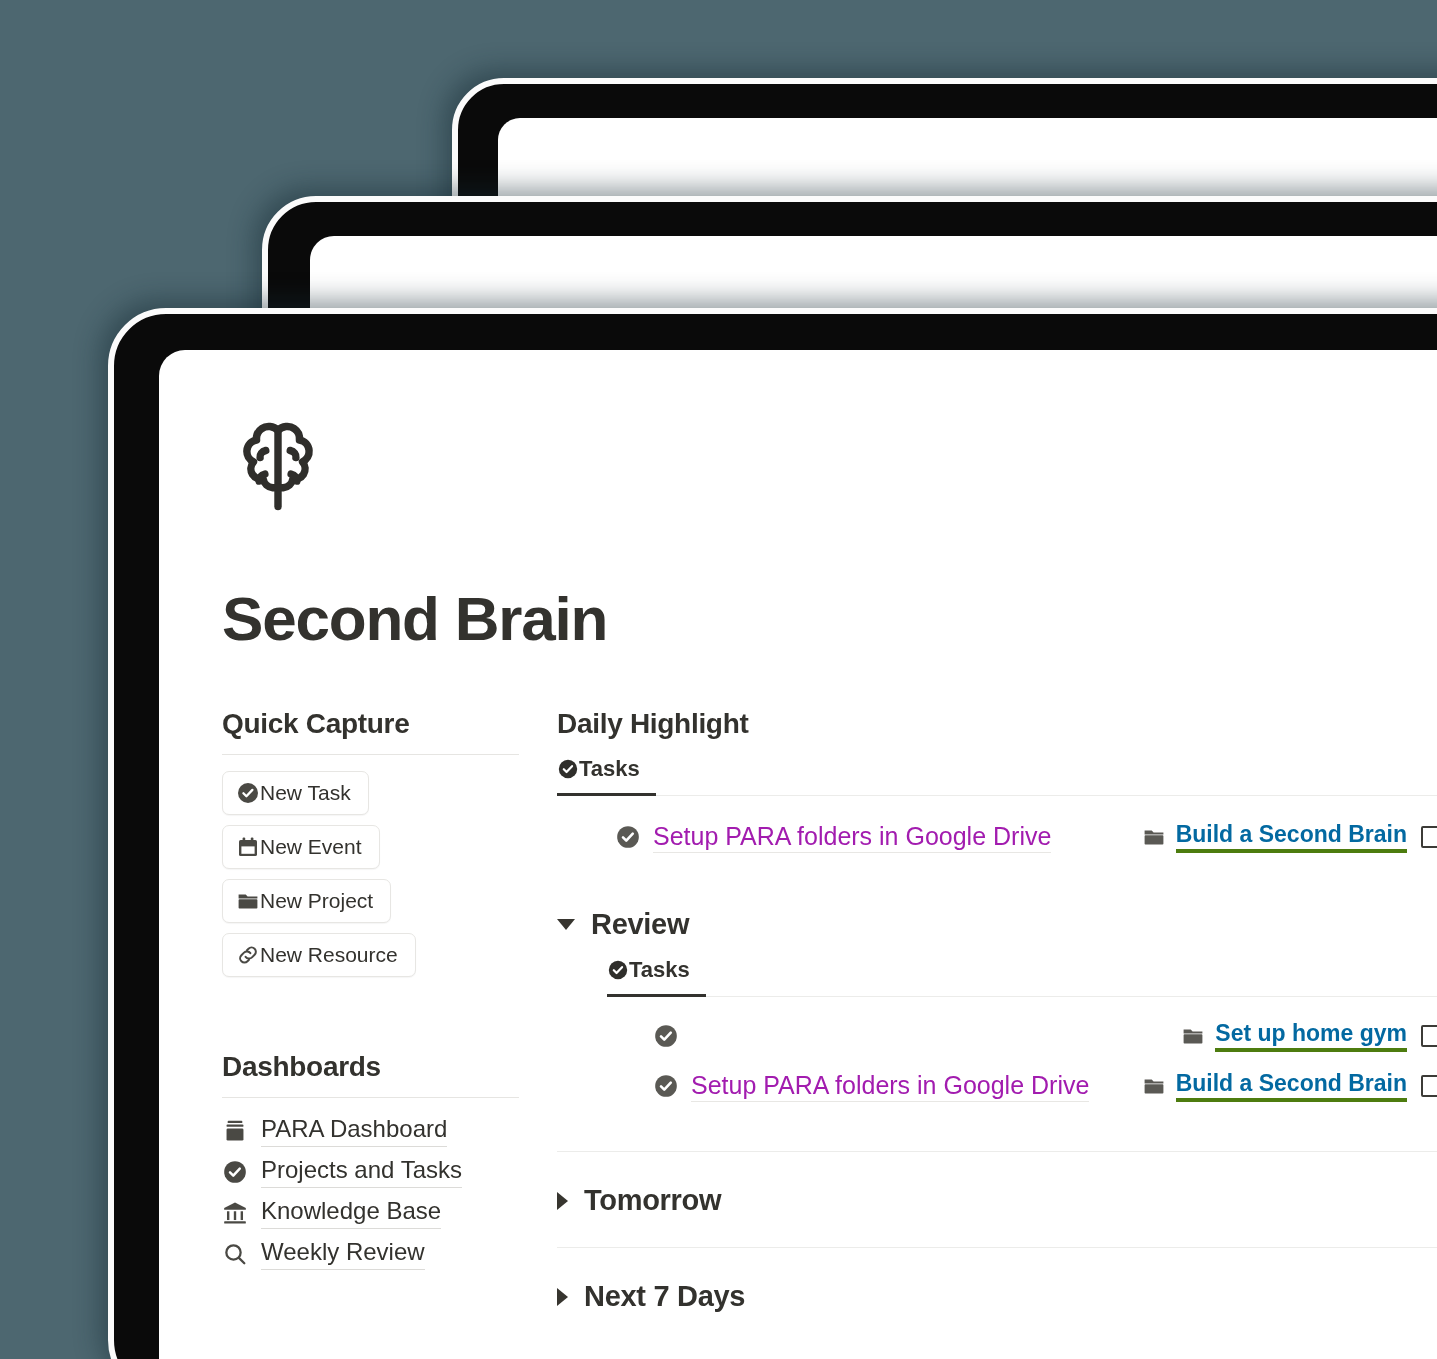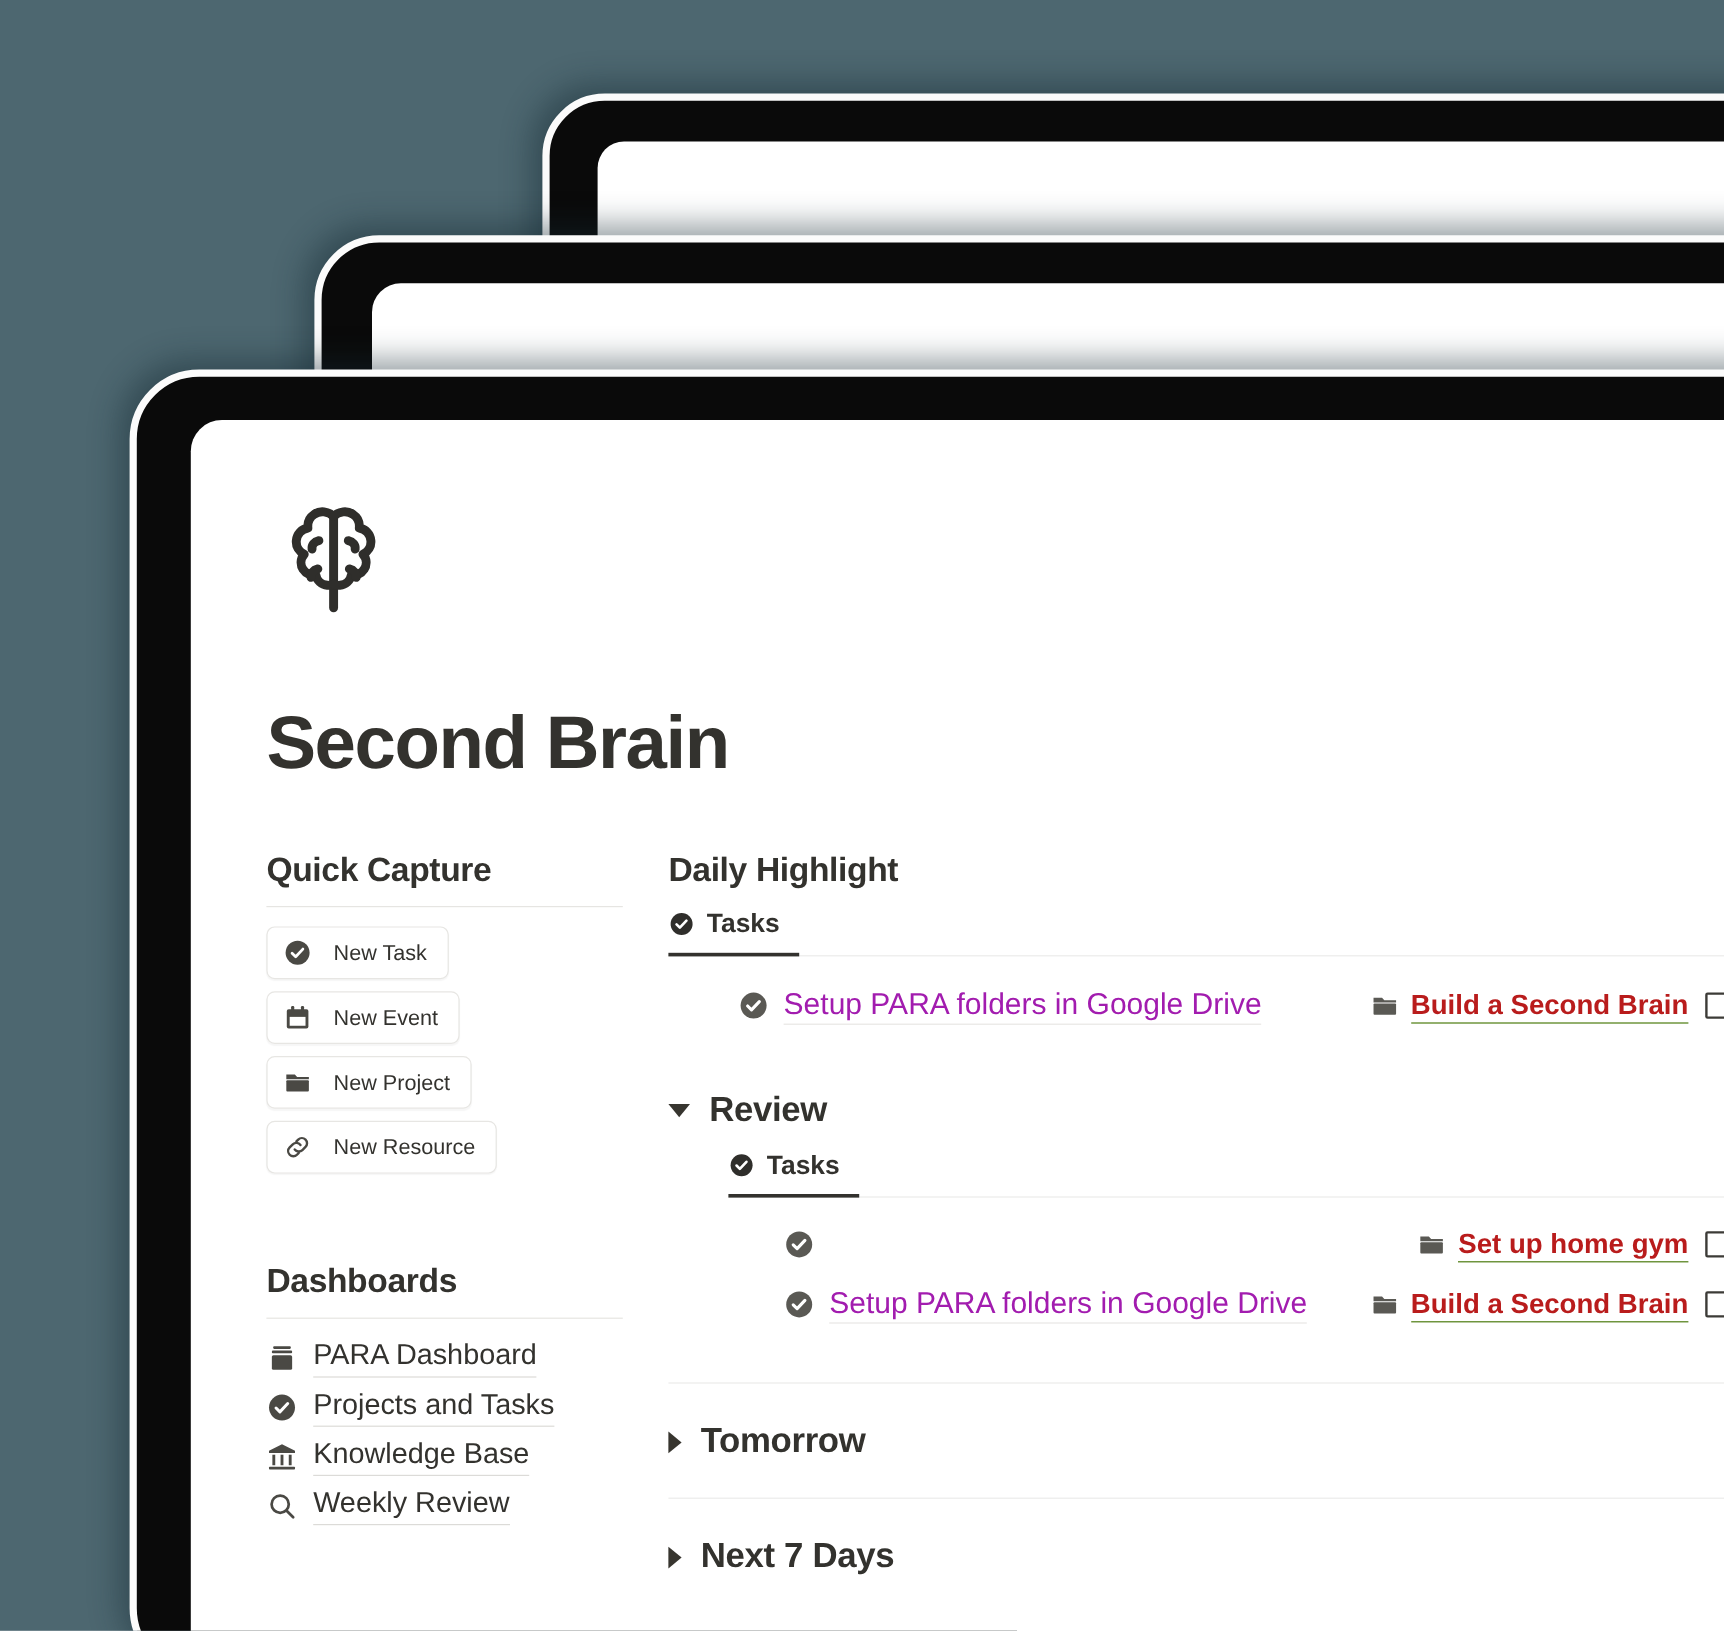--- a/index.html
+++ b/index.html
@@ -105,27 +105,27 @@
   .section-rule {
     height: 1px;
     background: #e6e5e2;
     margin-top: 14px;
     margin-bottom: 16px;
   }
 
   .capture-btn {
     display: inline-flex;
     align-items: center;
-    gap: 18px;
+    gap: 0;
     border: 1px solid #e7e6e3;
     border-radius: 7px;
     background: #fff;
     padding: 9px 17px 9px 13px;
     margin-bottom: 10px;
-    font-size: 18px;
+    font-size: 21px;
     color: #33322e;
     box-shadow: 0 1px 1px rgba(15,15,15,0.04);
     cursor: pointer;
     white-space: nowrap;
   }
   .capture-list { display: flex; flex-direction: column; align-items: flex-start; }
 
   .dash-block { margin-top: 64px; }
 
   .dash-item {
@@ -149,21 +149,20 @@
   .tab-row {
     display: flex;
     align-items: flex-end;
     margin-top: 16px;
     border-bottom: 1px solid #ececea;
     position: relative;
   }
   .tab {
     display: inline-flex;
     align-items: center;
-    gap: 10px;
     font-size: 22px;
     font-weight: 600;
     color: #33322e;
     padding: 0 16px 11px 0;
     border-bottom: 3px solid #33322e;
     margin-bottom: -1px;
     cursor: pointer;
   }
   .tab-indent { margin-left: 50px; }
 
@@ -193,22 +192,22 @@
     gap: 14px;
   }
   .proj-tag {
     display: inline-flex;
     align-items: center;
     gap: 10px;
   }
   .proj-name {
     font-size: 23px;
     font-weight: 600;
-    color: #b91c1c;
-    border-bottom: 1px solid #4d7c0f;
+    color: #0369a1;
+    border-bottom: 4px solid #4d7c0f;
     padding-bottom: 1px;
     white-space: nowrap;
   }
   .ck {
     width: 22px; height: 22px;
     border: 2px solid #3c3b37;
     border-radius: 2px;
     background: #fff;
     flex: 0 0 22px;
     cursor: pointer;

